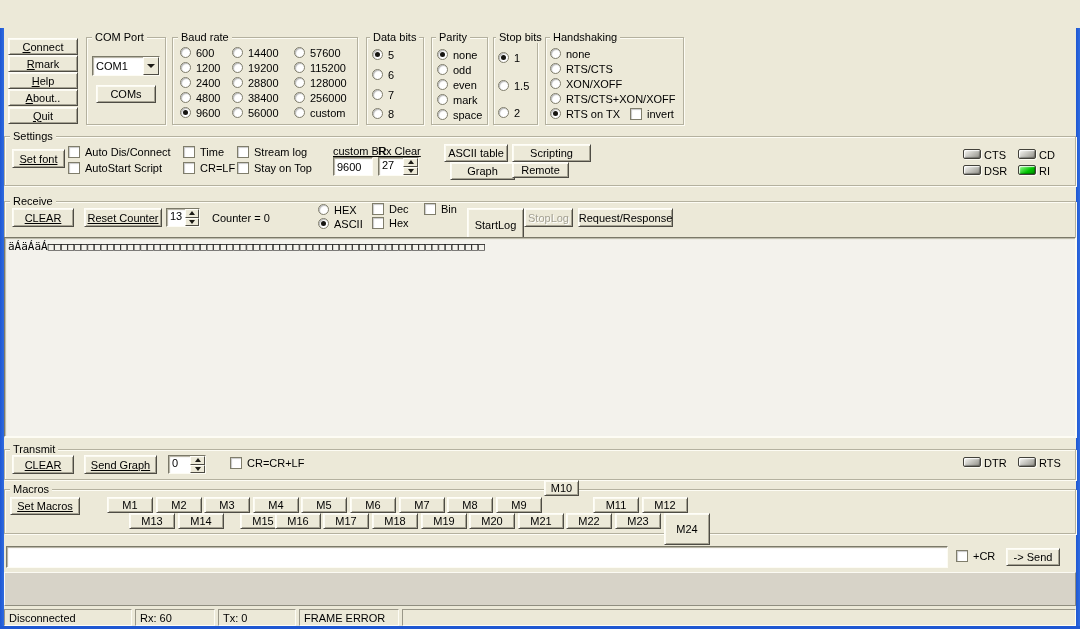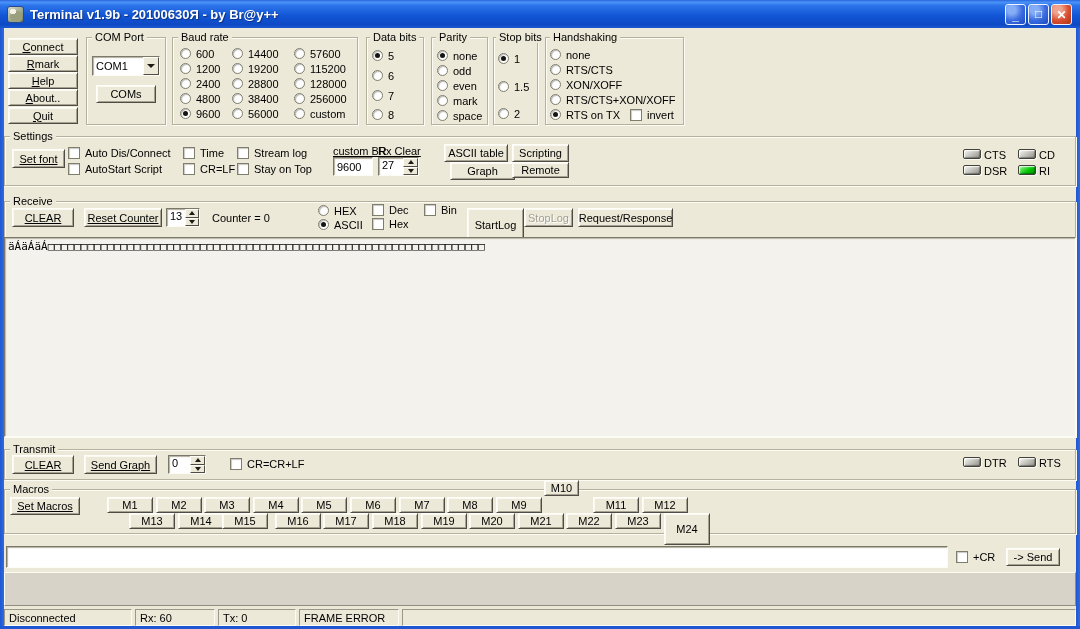--- a/index.html
+++ b/index.html
@@ -55,21 +55,21 @@
   .tri-down.s { border-left-width:3px; border-right-width:3px; }
 
   .spin { position:absolute; background:#fff; border:1px solid; border-color:#7b7969 #fdfcf4 #fdfcf4 #7b7969;
     box-shadow:inset 1px 1px 1px #b3b0a0; display:flex; }
   .spin .val { flex:1; padding:1px 3px; }
   .spin .btns { width:15px; display:flex; flex-direction:column; }
   .spin .sb { flex:1; background:#ece9d8; border:1px solid; border-color:#fffef8 #4e4c44 #4e4c44 #fffef8;
     display:flex; align-items:center; justify-content:center; }
 
   
-  .opt { position:absolute; display:flex; align-items:center; gap:5px; height:13px; white-space:nowrap; }
+  .opt { position:absolute; display:flex; align-items:flex-start; gap:5px; height:13px; white-space:nowrap; }
   .radio { position:relative; width:11px; height:11px; border-radius:50%; background:#fff;
     border:1px solid #7f7d6b; box-shadow:inset 1px 1px 1px rgba(0,0,0,.28); flex:0 0 auto; }
   .radio.sel::after { content:""; position:absolute; left:2px; top:2px; width:5px; height:5px; border-radius:50%; background:#161511; }
   .cb { width:12px; height:12px; background:#fff; border:1px solid #7f7d6b; box-shadow:inset 1px 1px 1px rgba(0,0,0,.22); flex:0 0 auto; }
 
   
   .led { position:absolute; width:18px; height:10px; border:1px solid #42413a; border-radius:2px;
     box-shadow:1px 1px 0 #fdfcf4, inset 1px 1px 1px rgba(255,255,255,.85), inset -1px -1px 1px rgba(0,0,0,.3); }
   .led.gray  { background:linear-gradient(145deg,#fafaf6,#8e8d85); }
   .led.green { background:linear-gradient(145deg,#a7ff9e,#00c400 60%,#008f00); }
@@ -86,35 +86,20 @@
     border:1px solid; border-color:#fbfaf3 #8f8d80 #8f8d80 #fbfaf3; }
 
   .sp { position:absolute; height:17px; border:1px solid; border-color:#9a9788 #fdfcf4 #fdfcf4 #9a9788;
     display:flex; align-items:center; padding:0 4px; white-space:nowrap; }
 </style>
 </head>
 <body>
 
 <div id="window">
 
-  <div class="titlebar">
-    <div class="appicon"></div>
-    <div class="apptitle">Terminal v1.9b - 20100630Я - by Br@y++</div>
-    <div class="winbtns">
-      <div class="wbtn">
-          <span class="g min">_</span>
-        </div>
-      <div class="wbtn">
-          <span class="g max">□</span>
-        </div>
-      <div class="wbtn close">
-          <span class="g x">✕</span>
-        </div>
-    </div>
-  </div>
   <div class="edge l"></div>
   <div class="edge r"></div>
   <div class="edge b"></div>
 
   <div class="btn" style="left:8px;top:38px;width:70px;height:17px">
       <span class="u">C</span>
       <span>onnect</span>
     </div>
   <div class="btn" style="left:8px;top:55px;width:70px;height:17px">
       <span class="u">R</span>
@@ -336,21 +321,21 @@
           <i class="tri-down s"></i>
         </div>
       </div>
   </div>
   <div class="btn" style="left:444px;top:144px;width:64px;height:18px">
       <span>ASCII table</span>
     </div>
   <div class="btn" style="left:450px;top:162px;width:65px;height:18px">
       <span>Graph</span>
     </div>
-  <div class="btn" style="left:512px;top:144px;width:57px;height:18px">
+  <div class="btn" style="left:512px;top:144px;width:79px;height:18px">
       <span>Scripting</span>
     </div>
   <div class="btn" style="left:512px;top:162px;width:57px;height:16px">
       <span>Remote</span>
     </div>
 
   <div class="led gray" style="left:963px;top:149px"></div>
   <div class="lab" style="left:984px;top:149px">CTS</div>
   <div class="led gray" style="left:1018px;top:149px"></div>
   <div class="lab" style="left:1039px;top:149px">CD</div>
@@ -478,21 +463,21 @@
     </div>
   <div class="btn" style="left:642px;top:497px;width:46px;height:16px">
       <span>M12</span>
     </div>
   <div class="btn" style="left:129px;top:513px;width:46px;height:16px">
       <span>M13</span>
     </div>
   <div class="btn" style="left:178px;top:513px;width:46px;height:16px">
       <span>M14</span>
     </div>
-  <div class="btn" style="left:222px;top:513px;width:46px;height:16px">
+  <div class="btn" style="left:240px;top:513px;width:46px;height:16px">
       <span>M15</span>
     </div>
   <div class="btn" style="left:275px;top:513px;width:46px;height:16px">
       <span>M16</span>
     </div>
   <div class="btn" style="left:323px;top:513px;width:46px;height:16px">
       <span>M17</span>
     </div>
   <div class="btn" style="left:372px;top:513px;width:46px;height:16px">
       <span>M18</span>

